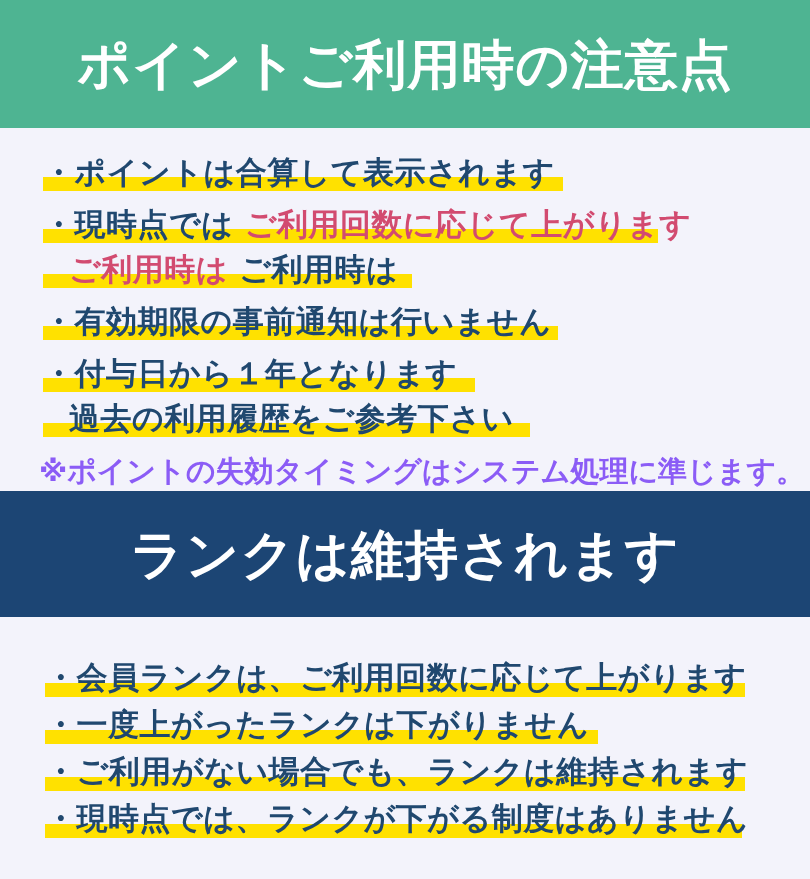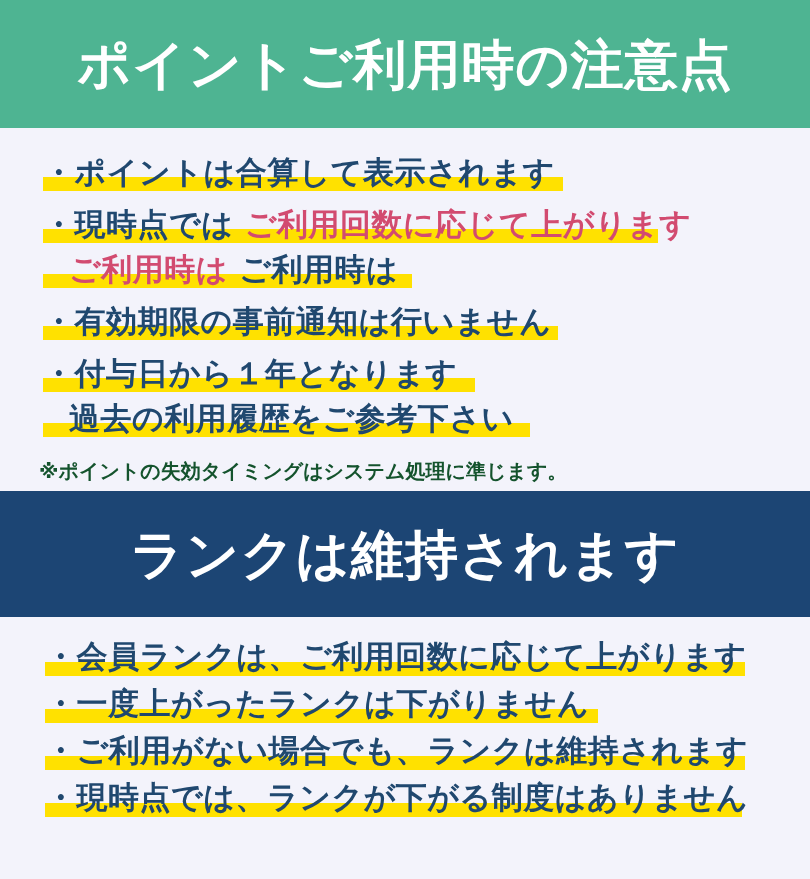--- a/index.html
+++ b/index.html
@@ -22,21 +22,21 @@
   .band-title {
     margin: 0;
     color: #ffffff;
     font-size: 53px;
     font-weight: 900;
     letter-spacing: 1px;
     line-height: 1;
     white-space: nowrap;
   }
   .content-1 { padding: 22px 30px 0 43px; }
-  .content-2 { padding: 16px 30px 0 45px; }
+  .content-2 { padding: 37px 30px 0 45px; }
   .row { position: relative; height: 45px; }
   .content-2 .row { height: 47px; }
   .row-gap { margin-top: 7px; }
   .note-gap { margin-top: 10px; }
   .txt {
     position: relative;
     z-index: 1;
     display: block;
     font-size: 31px;
     font-weight: 800;
@@ -52,24 +52,24 @@
     position: absolute;
     left: 0;
     bottom: 4px;
     height: 14px;
     background: #FFE100;
     z-index: 0;
   }
   .note {
     position: relative;
     height: 40px;
-    font-size: 20px;
+    font-size: 29px;
     font-weight: 800;
     line-height: 40px;
-    color: #14532d;
+    color: #8b5cf6;
     white-space: nowrap;
     letter-spacing: 0px;
     margin-left: -4px;
   }
 </style>
 </head>
 <body>
 
 <div class="page">
 

